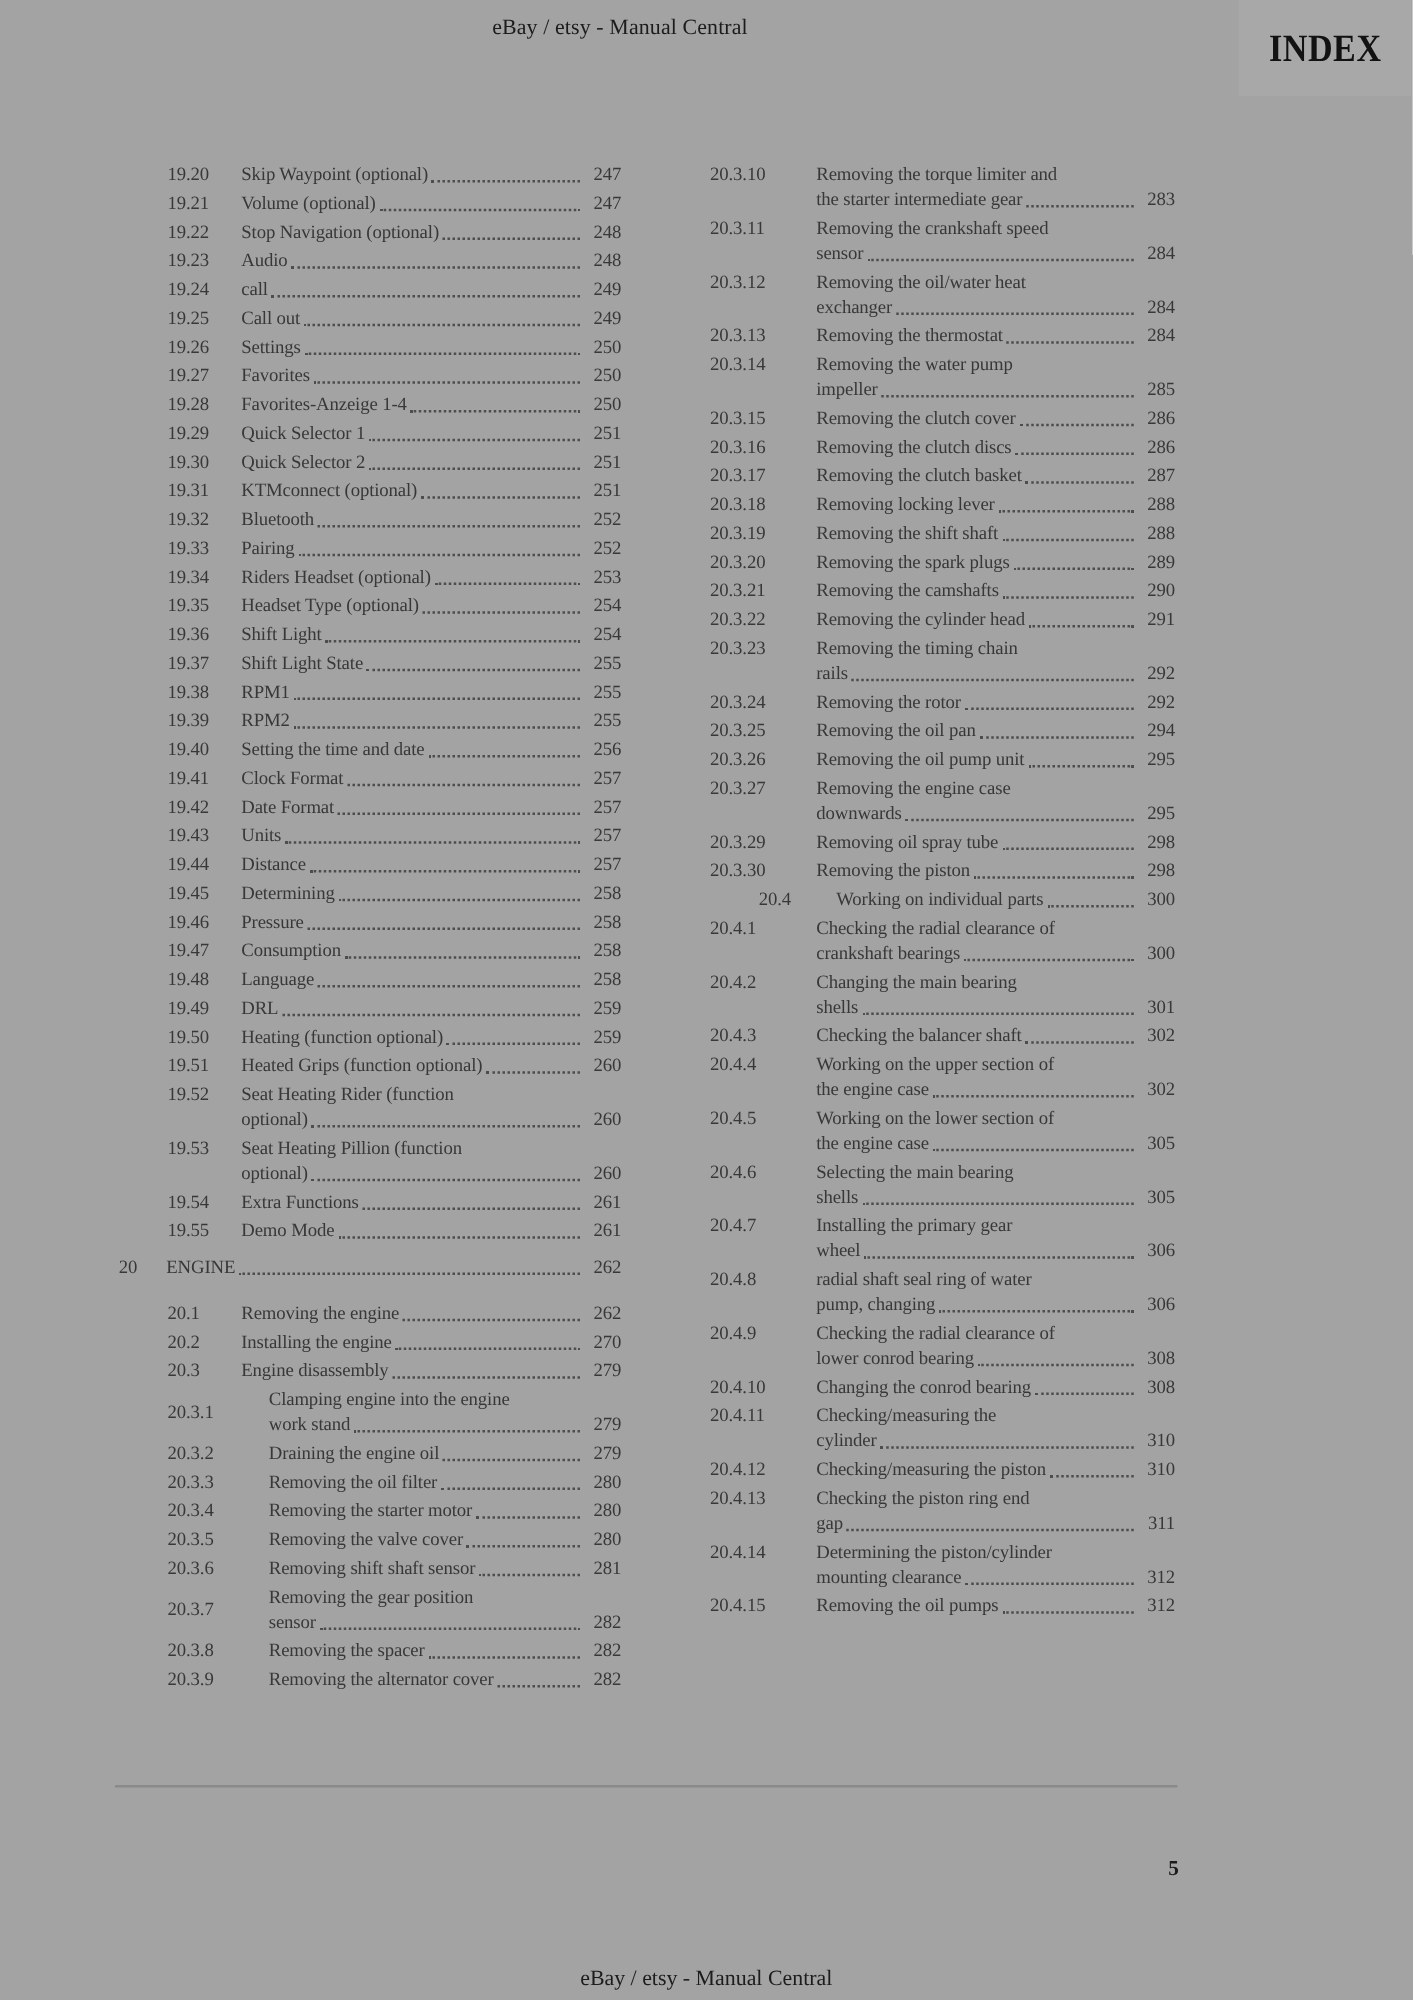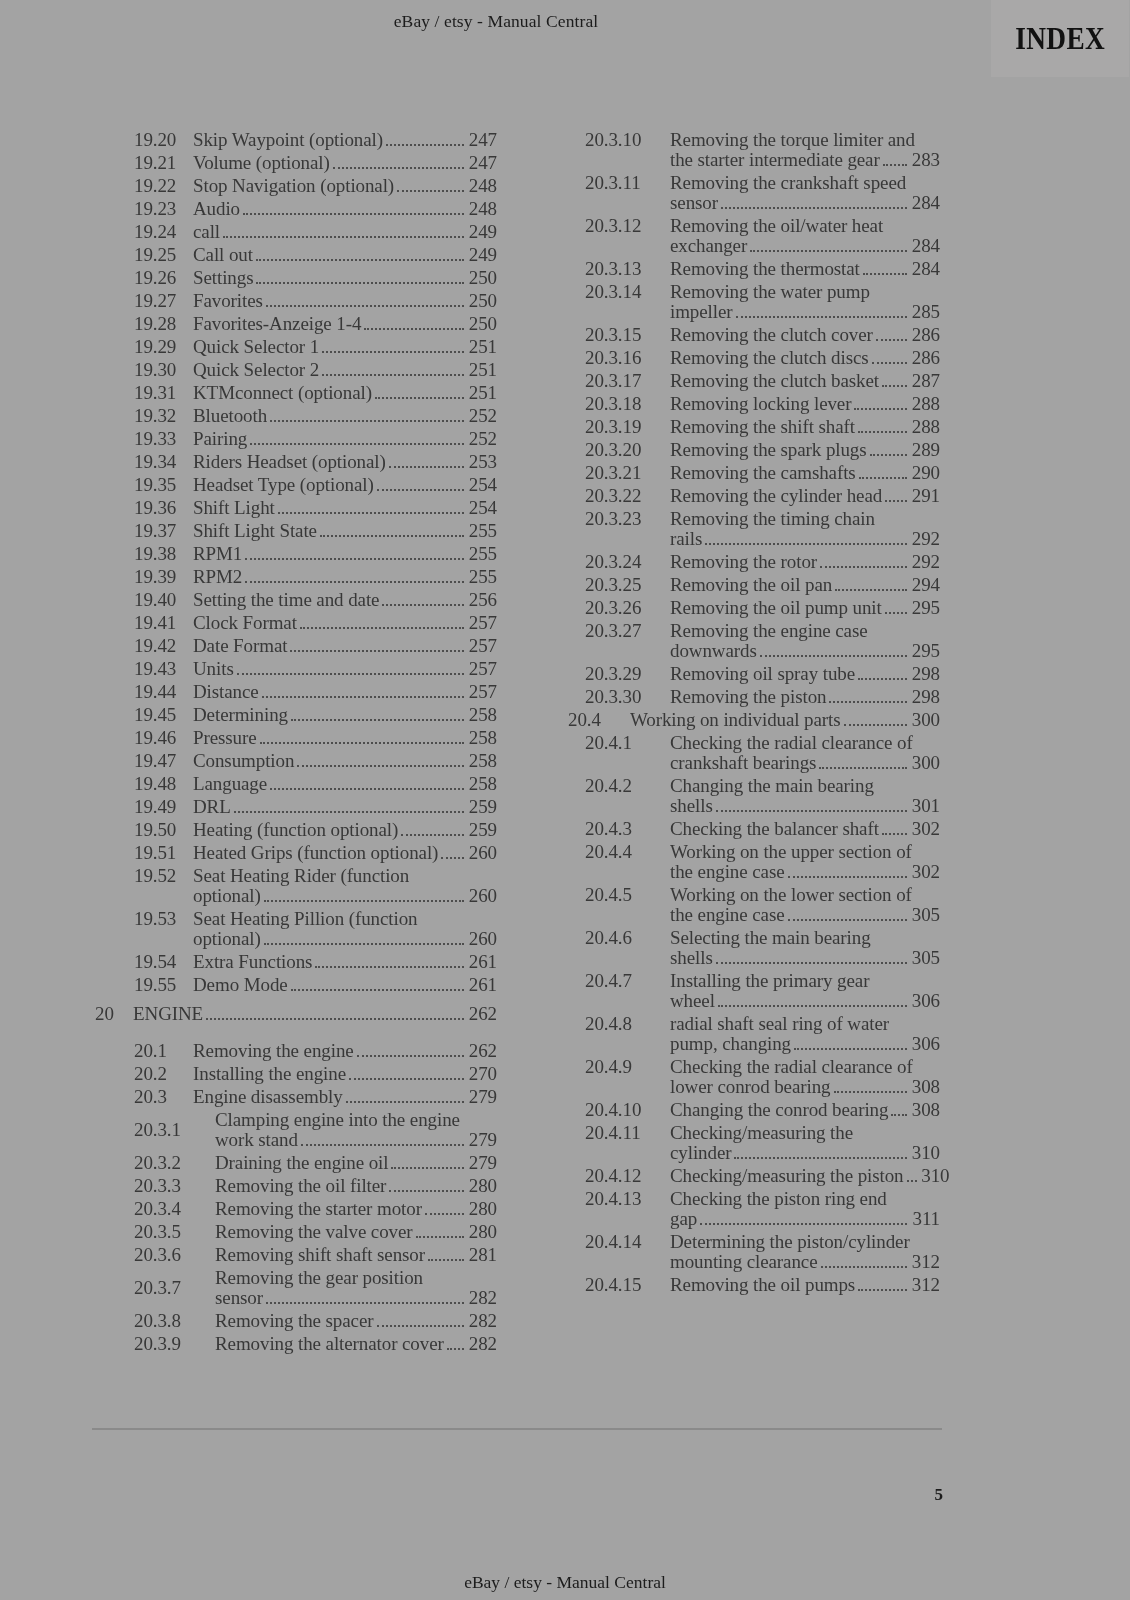--- a/index.html
+++ b/index.html
@@ -45,21 +45,21 @@
     font-size: 31px;
     color: #121212;
     transform: scaleX(0.88);
     letter-spacing: 0.5px;
   }
 
   
   .toc-column {
     position: absolute;
     top: 130px;
-    font-size: 19px;
+    font-size: 15px;
     letter-spacing: -0.1px;
   }
   #left-col  { left: 95px;  width: 402px; }
   #right-col { left: 568px; width: 372px; }
 
   .toc-entry {
     display: flex;
     margin-bottom: 3px;
   }
   .toc-line { line-height: 20px; }
@@ -75,22 +75,22 @@
 
   
   #left-col .toc-entry.section    { margin-left: 39px; }
   #left-col .toc-entry.subsection { margin-left: 39px; align-items: center; }
   #left-col .toc-entry.chapter    { margin-left: 0; }
   #left-col .section .toc-num     { width: 59px; }
   #left-col .subsection .toc-num  { width: 81px; }
   #left-col .chapter .toc-num     { width: 38px; }
 
   
-  #right-col .section .toc-num    { width: 62px; }
-  #right-col .subsection .toc-num { width: 85px; margin-left: 17px; }
+  #right-col .section .toc-num    { width: 62px; margin-left: 39px; }
+  #right-col .subsection .toc-num { width: 85px; }
 
   .toc-entry.chapter {
     margin-top: 9px;
     margin-bottom: 17px;
   }
 
   .toc-line-last {
     display: flex;
     align-items: flex-end;
   }

